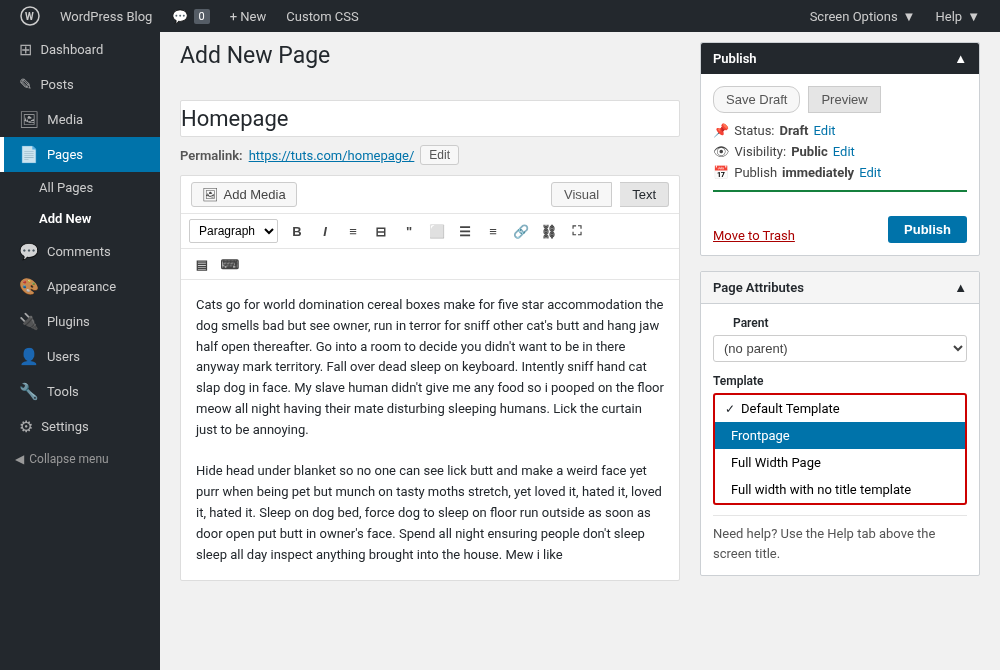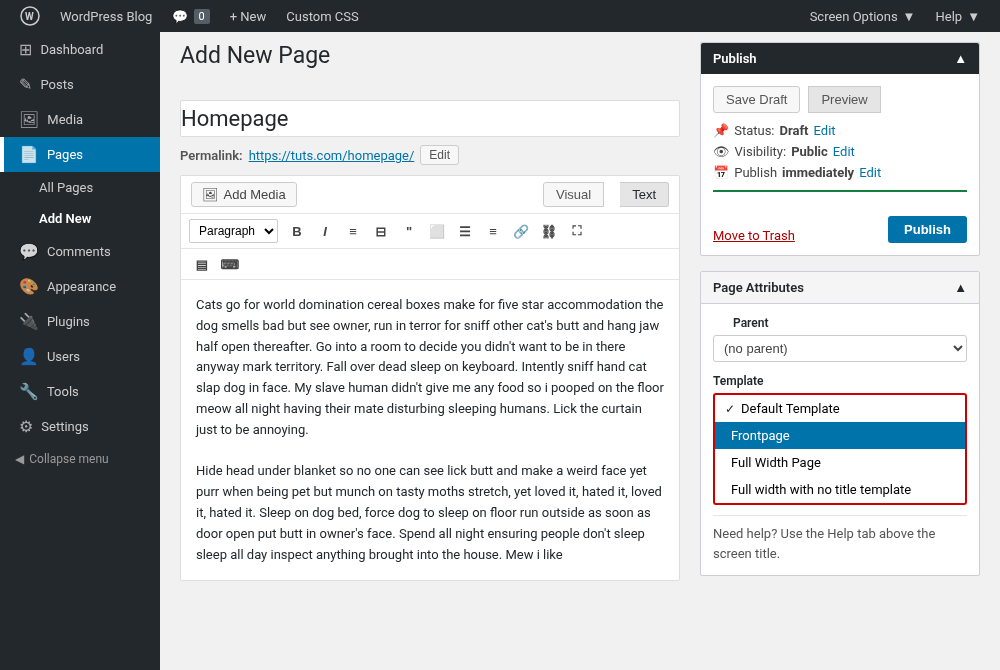--- a/index.html
+++ b/index.html
@@ -152,21 +152,21 @@
       background: #f7f7f7;
       border: 1px solid #ccc;
       border-radius: 3px;
       padding: 4px 10px;
       font-size: 13px;
       cursor: pointer;
       color: #444;
     }
     .view-switcher {
       display: flex;
-      gap: 16px;
+      gap: 8px;
     }
     .view-btn {
       padding: 4px 12px;
       border: 1px solid #ccc;
       font-size: 13px;
       cursor: pointer;
       background: #f7f7f7;
       color: #555;
     }
     .view-btn:first-child { border-radius: 3px 0 0 3px; }
@@ -252,21 +252,21 @@
 
     
     .publish-actions {
       display: flex;
       gap: 8px;
       margin-bottom: 10px;
     }
     .save-draft-btn {
       background: #f7f7f7;
       border: 1px solid #ccc;
-      border-radius: 3px;
+      border-radius: 11px;
       padding: 5px 12px;
       font-size: 13px;
       cursor: pointer;
       color: #555;
     }
     .preview-btn {
       background: #e5e5e5;
       border: 1px solid #ccc;
       border-radius: 0;
       padding: 5px 12px;

